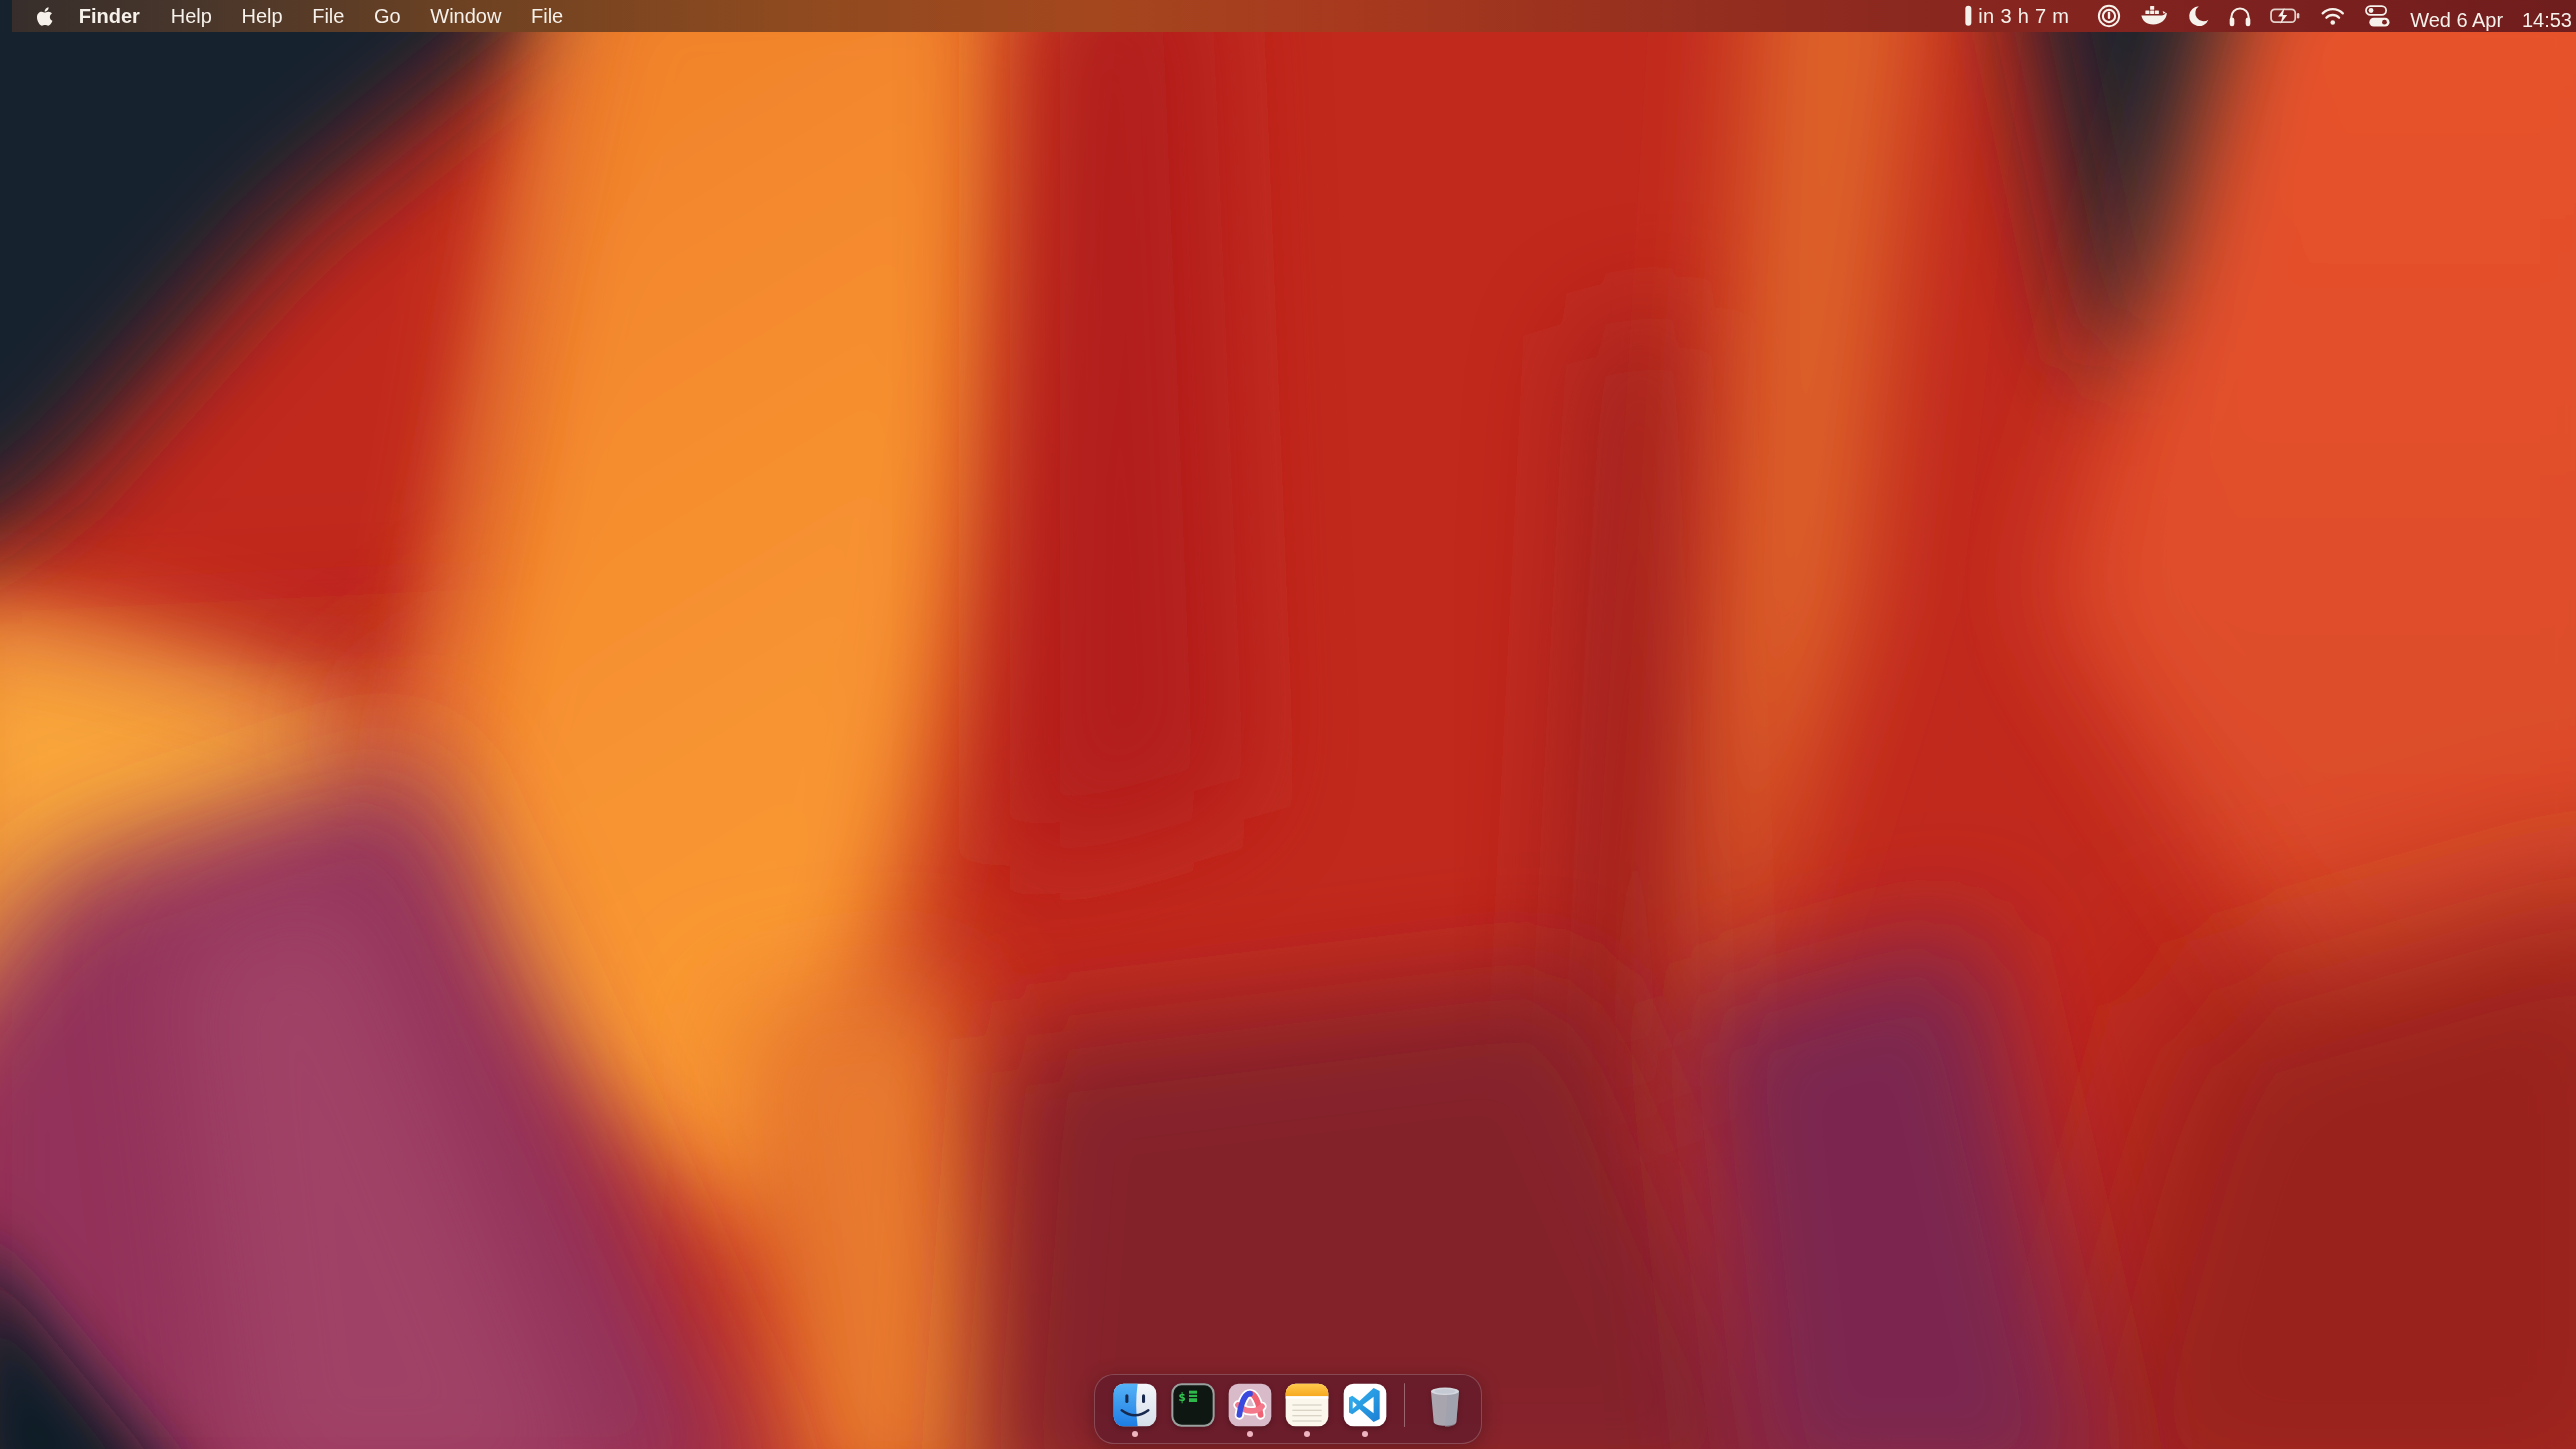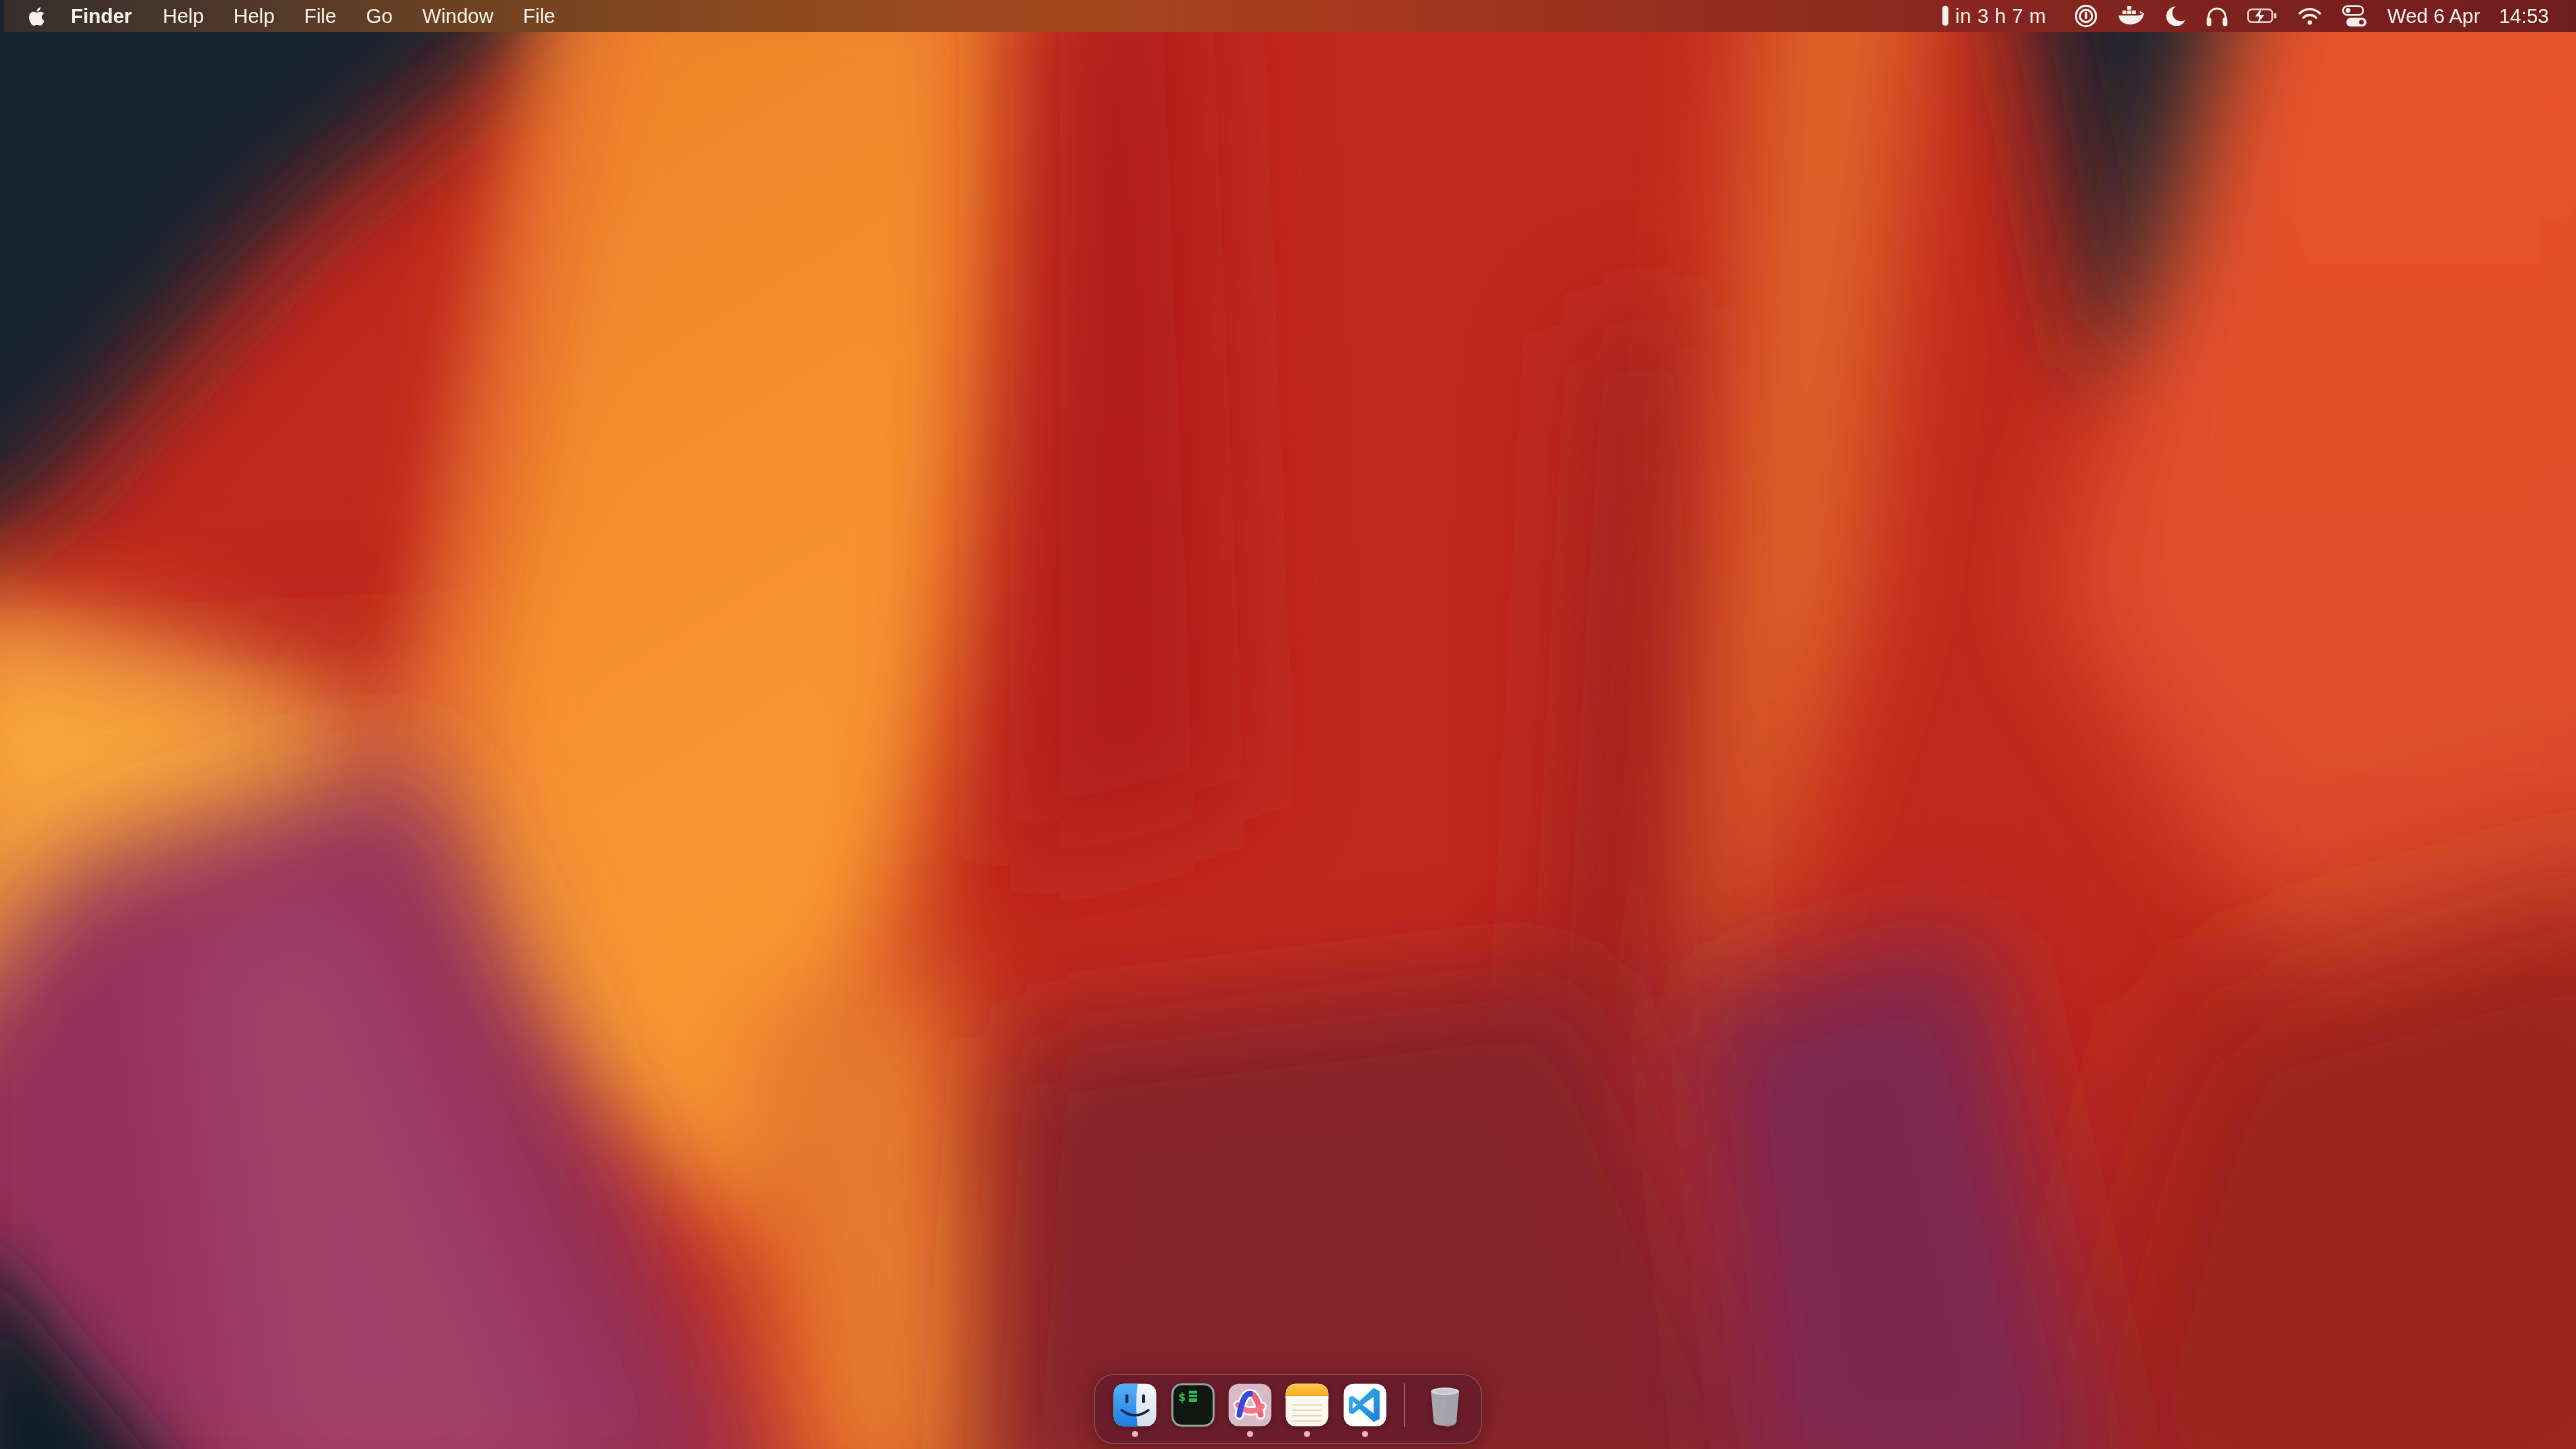--- a/index.html
+++ b/index.html
@@ -6,29 +6,29 @@
   html,body { width:2576px; height:1449px; overflow:hidden; background:#0d1b24;
               font-family:"Liberation Sans","DejaVu Sans",sans-serif; }
   .screen { position:relative; width:2576px; height:1449px; overflow:hidden; }
 
   
   .wallpaper { position:absolute; inset:0; }
   .wallpaper svg { display:block; width:100%; height:100%; }
 
   
   .menubar {
-    position:absolute; top:0; left:4px; right:0; height:32px;
+    position:absolute; top:0; left:12px; right:0; height:32px;
     display:flex; align-items:center; justify-content:space-between;
     background:linear-gradient(90deg,
       #372e2b 0%, #48362b 7%, #6e4222 18%, #8e4a1f 30%, #a4471e 42%,
       #a8391e 52%, #97301f 64%, #88261f 76%, #7c211f 88%, #6f1d1d 100%);
     color:#f6f1ea; font-size:20px; z-index:5;
   }
   .menubar .left { display:flex; align-items:center; padding-left:20px; height:100%; }
-  .menubar .right { display:flex; align-items:center; padding-right:27px; height:100%; }
+  .menubar .right { display:flex; align-items:flex-end; padding-right:4px; height:100%; }
   .apple { width:17.4px; height:21px; margin:0 9.4px 0 4px; display:flex; align-items:center; }
   .apple svg { width:17.4px; height:21px; fill:#f6f1ea; }
   .menu-item { padding:0 14.8px; height:100%; display:flex; align-items:center; cursor:default; }
   .menu-item.app-name { font-weight:bold; padding:0 16px; }
   .status-item { padding:0 9.4px; height:100%; display:flex; align-items:center; }
   .status-item svg { display:block; }
   .status-text { font-size:20px; letter-spacing:0.3px; }
   .clock { display:flex; align-items:center; }
   .clock .date { padding:0 9.4px 0 10.7px; }
   .clock .time { padding:0 0 0 9.4px; }

